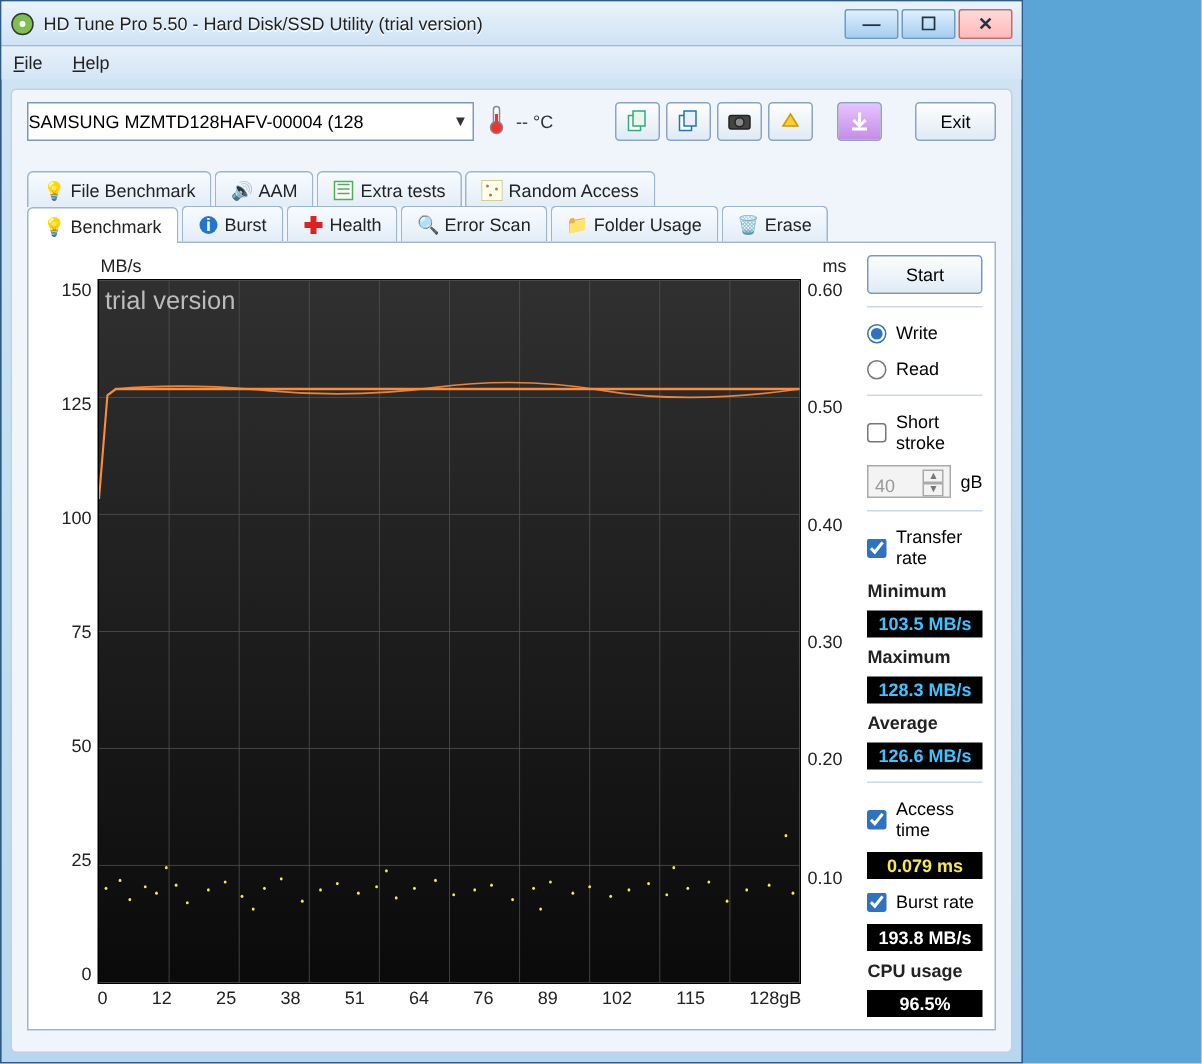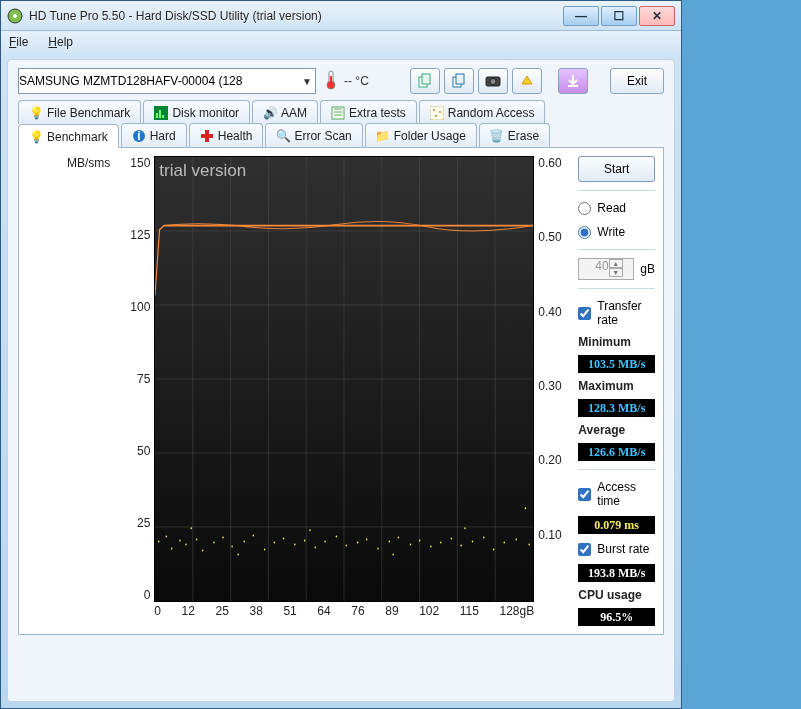--- a/index.html
+++ b/index.html
@@ -10,62 +10,62 @@
 .titlebar .icon { width: 16px; height: 16px; margin-right: 6px; }
 .titlebar .title { flex: 1; color: #222; text-shadow: 0 1px 0 #fff; }
 .winbtns { display: flex; gap: 2px; }
 .winbtn { width: 36px; height: 20px; background: linear-gradient(#dfefff,#a6cdef); border: 1px solid #6f9bc1; border-radius: 2px; display: flex; align-items: center; justify-content: center; color: #234; font-weight: bold; cursor: pointer; }
 .winbtn.close { background: linear-gradient(#ffd9d9,#ffb9b9); border-color: #c86868; }
 
 .menubar { height: 22px; background: linear-gradient(#e6f0fa,#d4e5f6); display: flex; align-items: center; padding: 0 8px; gap: 20px; color: #222; }
 .menubar .mitem { cursor: pointer; text-decoration: underline; text-decoration-color: transparent; }
 .menubar .mitem::first-letter { text-decoration: underline; }
 
-.content { flex: 1; margin: 6px; background: #f0f5fb; border: 1px solid #bcd2e6; border-radius: 4px; padding: 8px 10px 10px 10px; display: flex; flex-direction: column; gap: 6px; }
+.content { flex: 1; margin: 6px; background: #f0f5fb; border: 1px solid #bcd2e6; border-radius: 4px; padding: 8px 10px 10px 10px; display: flex; flex-direction: column; gap: 20px; }
 
 .toolbar { display: flex; align-items: center; gap: 8px; }
 .drive-select { width: 298px; height: 26px; border: 1px solid #7a9abb; background: #fff; padding: 2 6px; display: flex; align-items: center; justify-content: space-between; cursor: pointer; }
 .drive-select .arrow { width:16px; font-size:10px; color:#333; text-align:center; }
 .temp { display: flex; align-items: center; gap: 6px; color: #333; }
 .btnrow { display: flex; align-items: center; gap: 4px; margin-left: auto; }
 .btn { height: 26px; min-width: 28px; padding: 0 6px; border: 1px solid #8aa5c1; background: linear-gradient(#fefefe,#e0eaf5); border-radius: 3px; display: flex; align-items: center; justify-content: center; cursor: pointer; }
 .btn.exit { width: 54px; }
 .btn svg { width:16px; height:16px; }
 
 .tabs-wrap { display: flex; flex-direction: column; }
 .tabrow { display: flex; gap: 0; }
 .tab { height: 24px; padding: 0 10px; border: 1px solid #9db6cd; border-bottom: none; background: linear-gradient(#f7fbff,#e3edf7); border-radius: 4px 4px 0 0; display: flex; align-items: center; gap: 4px; cursor: pointer; margin-right: 2px; font-size: 12px; color: #222; }
 .tab.active { background: #fff; position: relative; z-index: 2; top: 1px; }
 .tabrow.row2 { margin-top: -1px; }
 .tabicon { width: 14px; height: 14px; display:inline-block; }
 
 .panel { flex: 1; background: #fff; border: 1px solid #9db6cd; padding: 8px; display: flex; gap: 8px; }
 
-.chart-area { width: 580px; display: flex; flex-direction: row; }
+.chart-area { width: 580px; display: flex; flex-direction: column; }
 .chart-header { display: flex; justify-content: space-between; padding: 0 6px 2px 40px; color: #222; }
 .chart-box { position: relative; flex: 1; }
 .yaxis-left { position: absolute; left: 0; top: 0; bottom: 22px; width: 38px; display: flex; flex-direction: column; justify-content: space-between; align-items: flex-end; color: #222; padding-right:4px;}
 .yaxis-right { position: absolute; right: 0; top: 0; bottom: 22px; width: 36px; display: flex; flex-direction: column; justify-content: space-between; align-items: flex-start; color: #222; padding-left:4px;}
 .xaxis { position: absolute; left: 38px; right: 36px; bottom: 0; height: 20px; display: flex; justify-content: space-between; color: #222; }
 .plot { position: absolute; left: 38px; right: 36px; top: 0; bottom: 22px; background: linear-gradient(#303030,#0a0a0a); border: 1px solid #000; }
 .grid line { stroke: #555; stroke-width: 0.5; }
 .watermark { position:absolute; left:4px; top:4px; color:#bbb; font-size:17px; }
 
 .side { flex:1; display:flex; flex-direction:column; gap:6px; }
 .startbtn { height:26px; border:1px solid #7a99b8; background:linear-gradient(#fbfdff,#e1ebf5); border-radius:3px; cursor:pointer; display:flex; align-items:center; justify-content:center; }
 .radio-row { display:flex; align-items:center; gap:6px; padding:2px 0;}
 .radio-row input { margin:0; }
 .chk-row { display:flex; align-items:center; gap:6px; padding:2px 0;}
 .strokebox { display:flex; align-items:center; gap:6px;}
-.spin { width:56px; height:22px; border:1px solid #aaa; background:#f3f3f3; color:#999; display:flex; align-items:flex-start; padding:0 16px; justify-content:space-between;}
+.spin { width:56px; height:22px; border:1px solid #aaa; background:#f3f3f3; color:#999; display:flex; align-items:flex-end; padding:0 4px; justify-content:space-between;}
 .spinbtns { display:flex; flex-direction:column; }
 .spinbtns div { width:14px; height:9px; border:1px solid #aaa; font-size:7px; text-align:center; line-height:7px; color:#777;}
 hr.sep { border:none; border-top:1px solid #c9d7e6; margin:2px 0;}
 .stat-label { color:#222;font-weight:bold; }
-.stat-val { background:#000; color:#3ec3ff; padding:2px 6px; font-weight:bold; text-align:center; height:18px; display:flex; align-items:center; justify-content:center;font-family:Liberation Serif, serif; }
+.stat-val { background:#000; color:#3ec3ff; padding:2px 6px; font-weight:bold; text-align:center; height:18px; display:flex; align-items:center; justify-content:center; }
 .stat-val.yellow { color:#f5e956; }
 .stat-val.white { color:#fff; }
 input[type=checkbox], input[type=radio] { accent-color:#2f72c1; }
 </style>
 </head>
 <body>
 
 <div class="window">
   <div class="titlebar">
     <span class="icon">
@@ -139,29 +139,20 @@
       </div>
     </div>
 
     <div class="tabs-wrap">
       <div class="tabrow">
         <div class="tab">
             <span class="tabicon">💡</span>
             <span>File Benchmark</span>
           </div>
         <div class="tab">
-            <span class="tabicon"><svg viewBox="0 0 14 14">
-                <rect width="14" height="14" fill="#083"></rect>
-                <rect x="2" y="7" width="2" height="5" fill="#7f6"></rect>
-                <rect x="5" y="4" width="2" height="8" fill="#7f6"></rect>
-                <rect x="8" y="9" width="2" height="3" fill="#7f6"></rect>
-              </svg></span>
-            <span>Disk monitor</span>
-          </div>
-        <div class="tab">
             <span class="tabicon">🔊</span>
             <span>AAM</span>
           </div>
         <div class="tab">
             <span class="tabicon"><svg viewBox="0 0 14 14">
                 <rect x="1" y="1" width="12" height="12" fill="#fff" stroke="#5a5"></rect>
                 <path d="M3 3h8M3 6h8M3 9h8" stroke="#5a5"></path>
               </svg></span>
             <span>Extra tests</span>
           </div>
@@ -178,21 +169,21 @@
       <div class="tabrow row2">
         <div class="tab active">
             <span class="tabicon">💡</span>
             <span>Benchmark</span>
           </div>
         <div class="tab">
             <span class="tabicon"><svg viewBox="0 0 14 14">
                 <circle cx="7" cy="7" r="6" fill="#27c"></circle>
                 <text x="7" y="11" text-anchor="middle" fill="#fff" font-size="10" font-weight="bold">i</text>
               </svg></span>
-            <span>Hard</span>
+            <span>Burst</span>
           </div>
         <div class="tab">
             <span class="tabicon"><svg viewBox="0 0 14 14">
                 <rect x="5" y="1" width="4" height="12" fill="#d22"></rect>
                 <rect x="1" y="5" width="12" height="4" fill="#d22"></rect>
               </svg></span>
             <span>Health</span>
           </div>
         <div class="tab">
             <span class="tabicon">🔍</span>
@@ -319,28 +310,32 @@
             </div>
           </div>
         </div>
 
         <div class="side">
           <div class="startbtn">
               <span>Start</span>
             </div>
           <hr class="sep">
           <label class="radio-row">
+              <input type="radio" name="rw" checked="" style="">
+              <span>Write</span>
+            </label>
+          <label class="radio-row">
               <input type="radio" name="rw" style="">
               <span>Read</span>
             </label>
-          <label class="radio-row">
-              <input type="radio" name="rw" checked="" style="">
-              <span>Write</span>
-            </label>
           <hr class="sep">
+          <label class="chk-row">
+              <input type="checkbox" style="">
+              <span>Short stroke</span>
+            </label>
           <div class="strokebox">
             <div class="spin">
               <span>40</span>
               <div class="spinbtns">
                   <div>▲</div>
                   <div>▼</div>
                 </div>
             </div>
             <span>gB</span>
           </div>

